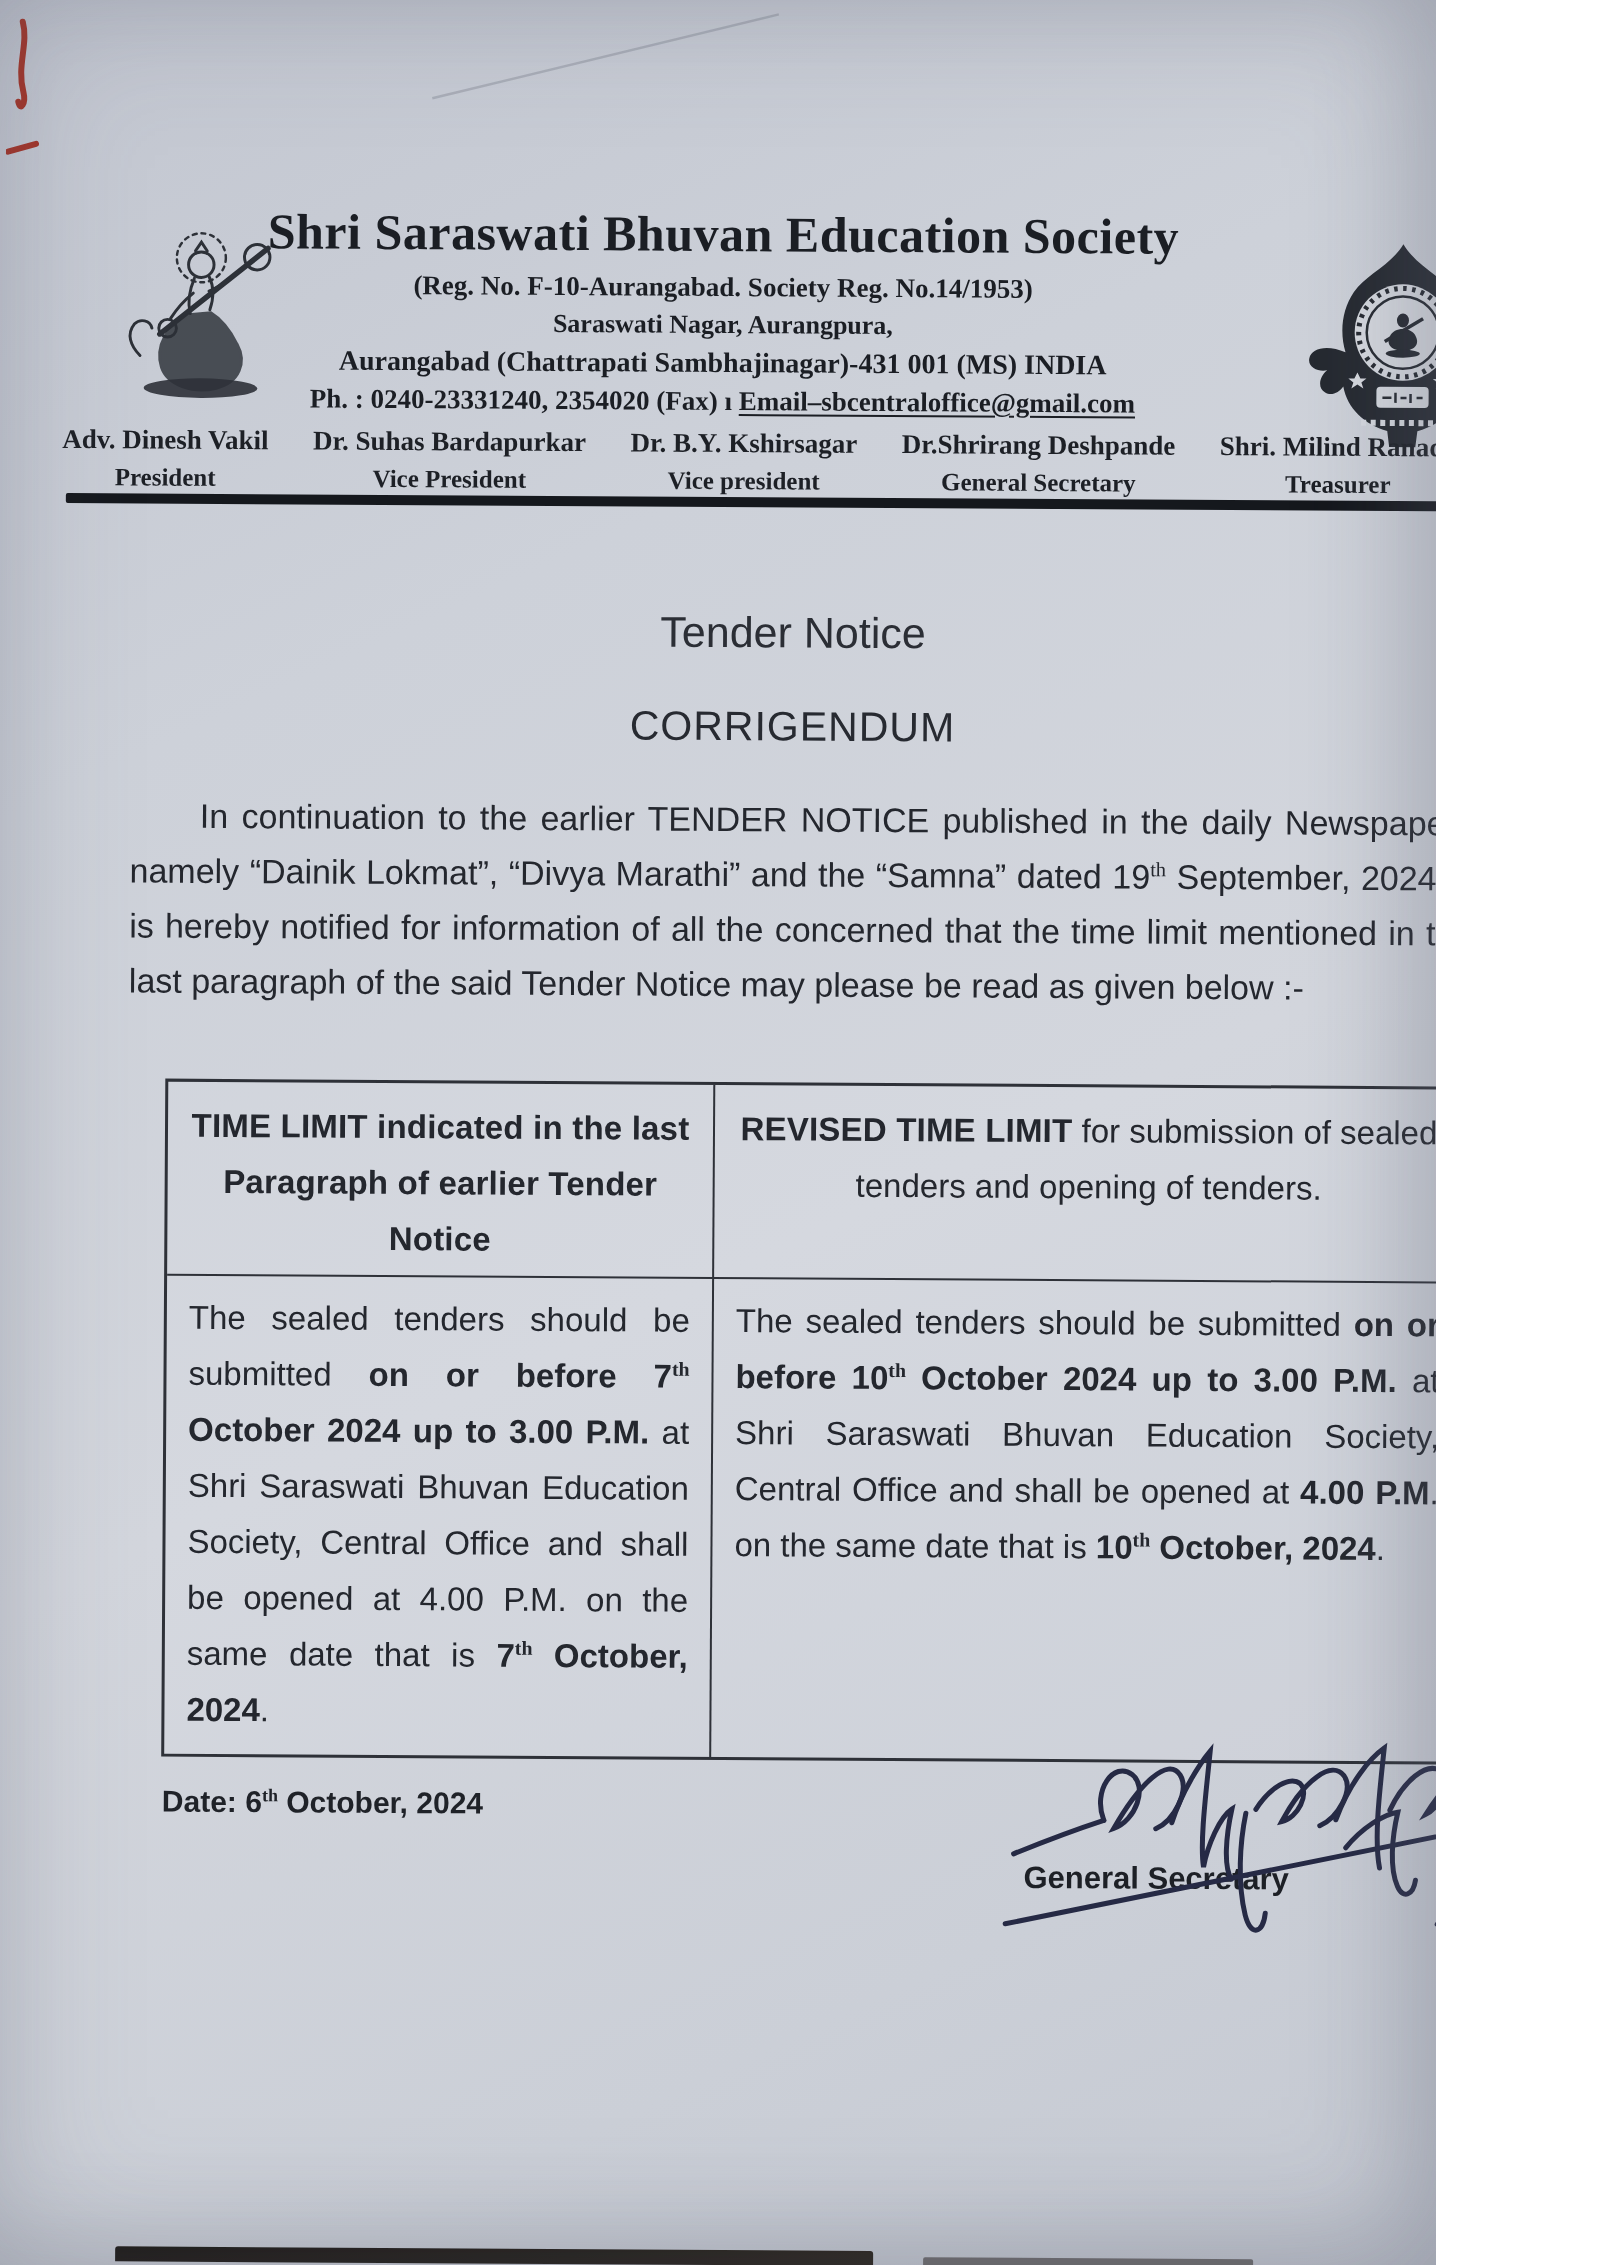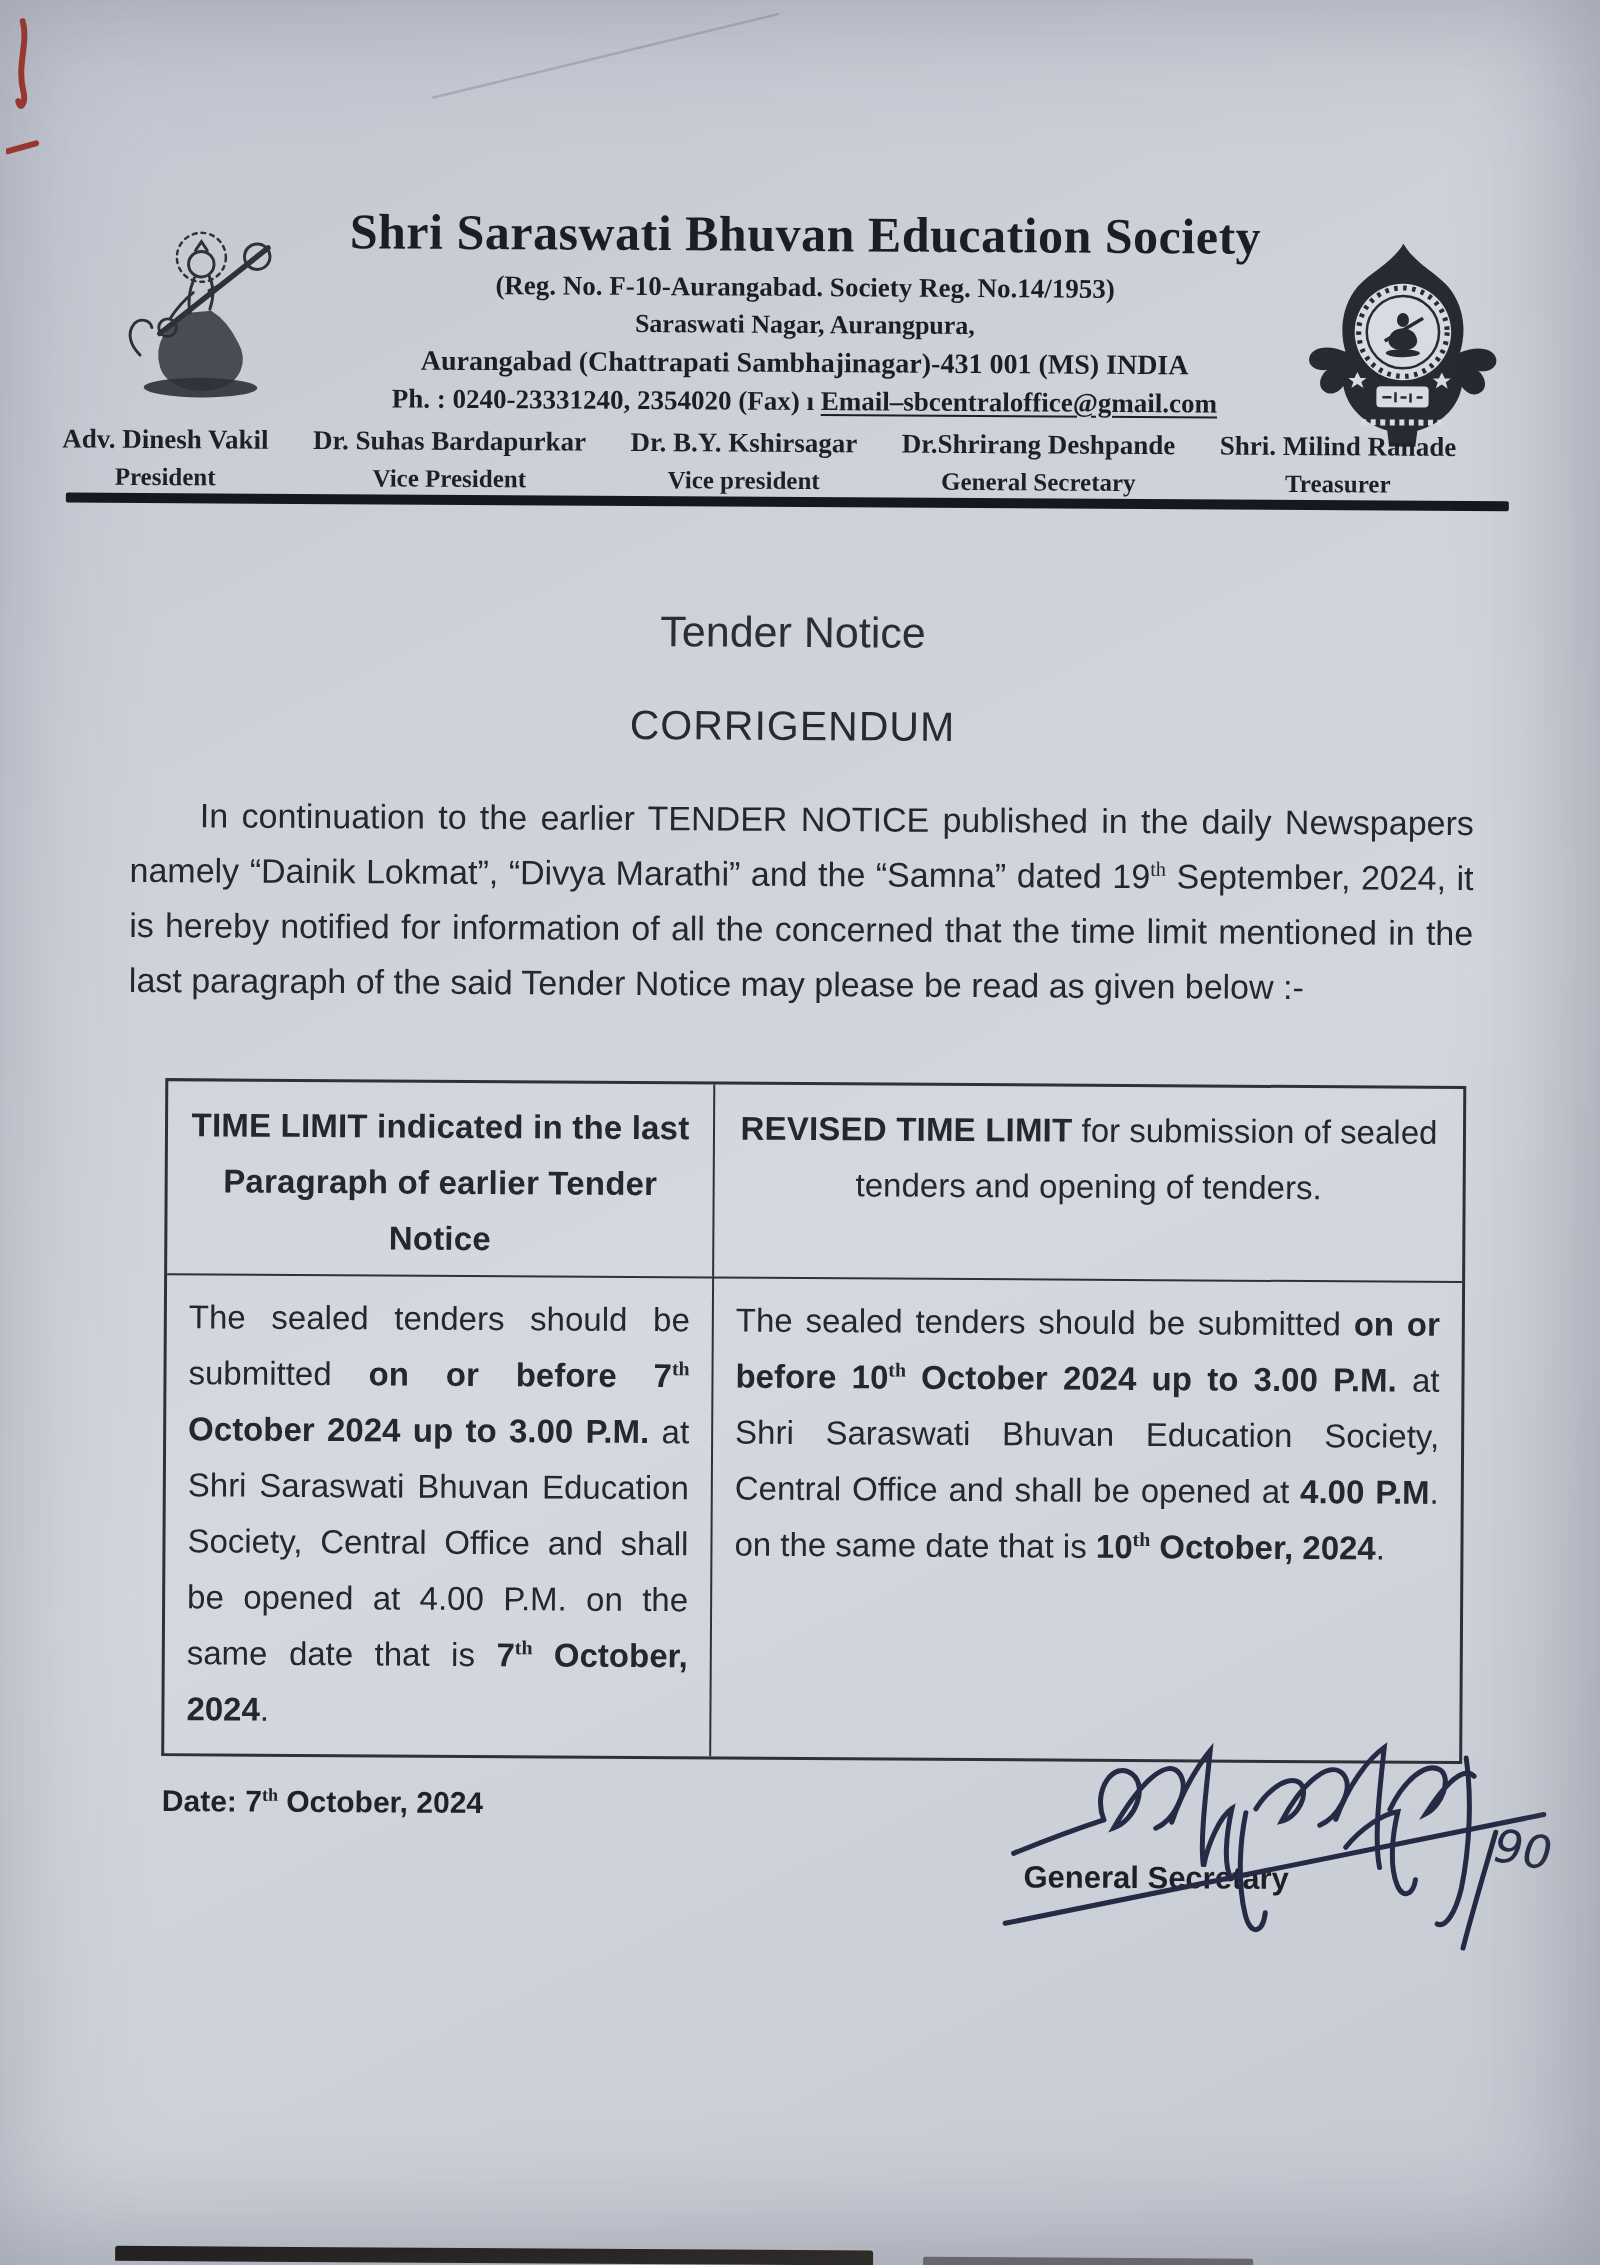--- a/index.html
+++ b/index.html
@@ -1,18 +1,18 @@
 <!DOCTYPE html>
 <html><head>
 <meta charset="utf-8">
 <style>
   html,body{margin:0;padding:0;}
   .page{
     position:relative;
-    width:1600px;height:2265px;
+    width:1436px;height:2265px;
     overflow:hidden;
     background:linear-gradient(155deg,#c2c6d0 0%,#cdd1d9 28%,#d3d6dd 55%,#cbcfd7 82%,#c5c9d2 100%);
     font-family:"Liberation Sans",sans-serif;
     color:#22252b;
   }
   .page::after{
     content:"";position:absolute;inset:0;pointer-events:none;
     box-shadow:inset 0 0 140px rgba(88,94,110,.28), inset -35px -25px 90px rgba(96,102,118,.18);
   }
   .doc{position:absolute;inset:0;transform:rotate(.35deg);}
@@ -146,21 +146,21 @@
 
     <div class="intro"><span>In continuation to the earlier TENDER NOTICE published in the daily Newspapers namely “Dainik Lokmat”, “Divya Marathi” and the “Samna” dated 19</span><sup>th</sup><span> September, 2024, it is hereby notified for information of all the concerned that the time limit mentioned in the last paragraph of the said Tender Notice may please be read as given below :-</span></div>
 
     <div class="tbl">
       <div class="cell hcell"><span class="b">TIME LIMIT indicated in the last Paragraph of earlier Tender Notice</span></div>
       <div class="cell hcell col-r"><span class="b">REVISED TIME LIMIT</span><span> for submission of sealed tenders and opening of tenders.</span></div>
       <div class="cell bcell"><span>The sealed tenders should be submitted </span><span class="b">on or before 7</span><sup class="b">th</sup><span class="b"> October 2024 up to 3.00 P.M.</span><span> at Shri Saraswati Bhuvan Education Society, Central Office and shall be opened at 4.00 P.M. on the same date that is </span><span class="b">7</span><sup class="b">th</sup><span class="b"> October, 2024</span><span>.</span></div>
       <div class="cell bcell col-r"><span>The sealed tenders should be submitted </span><span class="b">on or before 10</span><sup class="b">th</sup><span class="b"> October 2024 up to 3.00 P.M.</span><span> at Shri Saraswati Bhuvan Education Society, Central Office and shall be opened at </span><span class="b">4.00 P.M</span><span>. on the same date that is </span><span class="b">10</span><sup class="b">th</sup><span class="b"> October, 2024</span><span>.</span></div>
     </div>
 
-    <div class="date-line"><span class="b">Date: 7</span><sup class="b">th</sup><span class="b"> October, 2024</span></div>
+    <div class="date-line"><span class="b">Date: 6</span><sup class="b">th</sup><span class="b"> October, 2024</span></div>
 
     <div class="signatory">General Secretary</div>
     <div class="sig-num">90</div>
     <div class="sig-wrap">
       <svg class="sig-svg" viewBox="0 0 580 250">
         <g stroke="#262a45" stroke-width="5" fill="none" stroke-linecap="round">
           <path d="M18,140 C52,126 84,114 108,106"></path>
           <path d="M108,106 C96,76 118,46 136,60 C152,72 140,106 118,114 C144,68 172,42 184,60 C194,76 178,106 160,114"></path>
           <path d="M176,108 C186,76 204,48 214,36 C210,78 204,128 208,152 C212,130 224,102 236,94 C230,122 228,152 236,164"></path>
           <path d="M250,98 C244,128 242,168 250,200 C256,222 268,218 270,198"></path>

